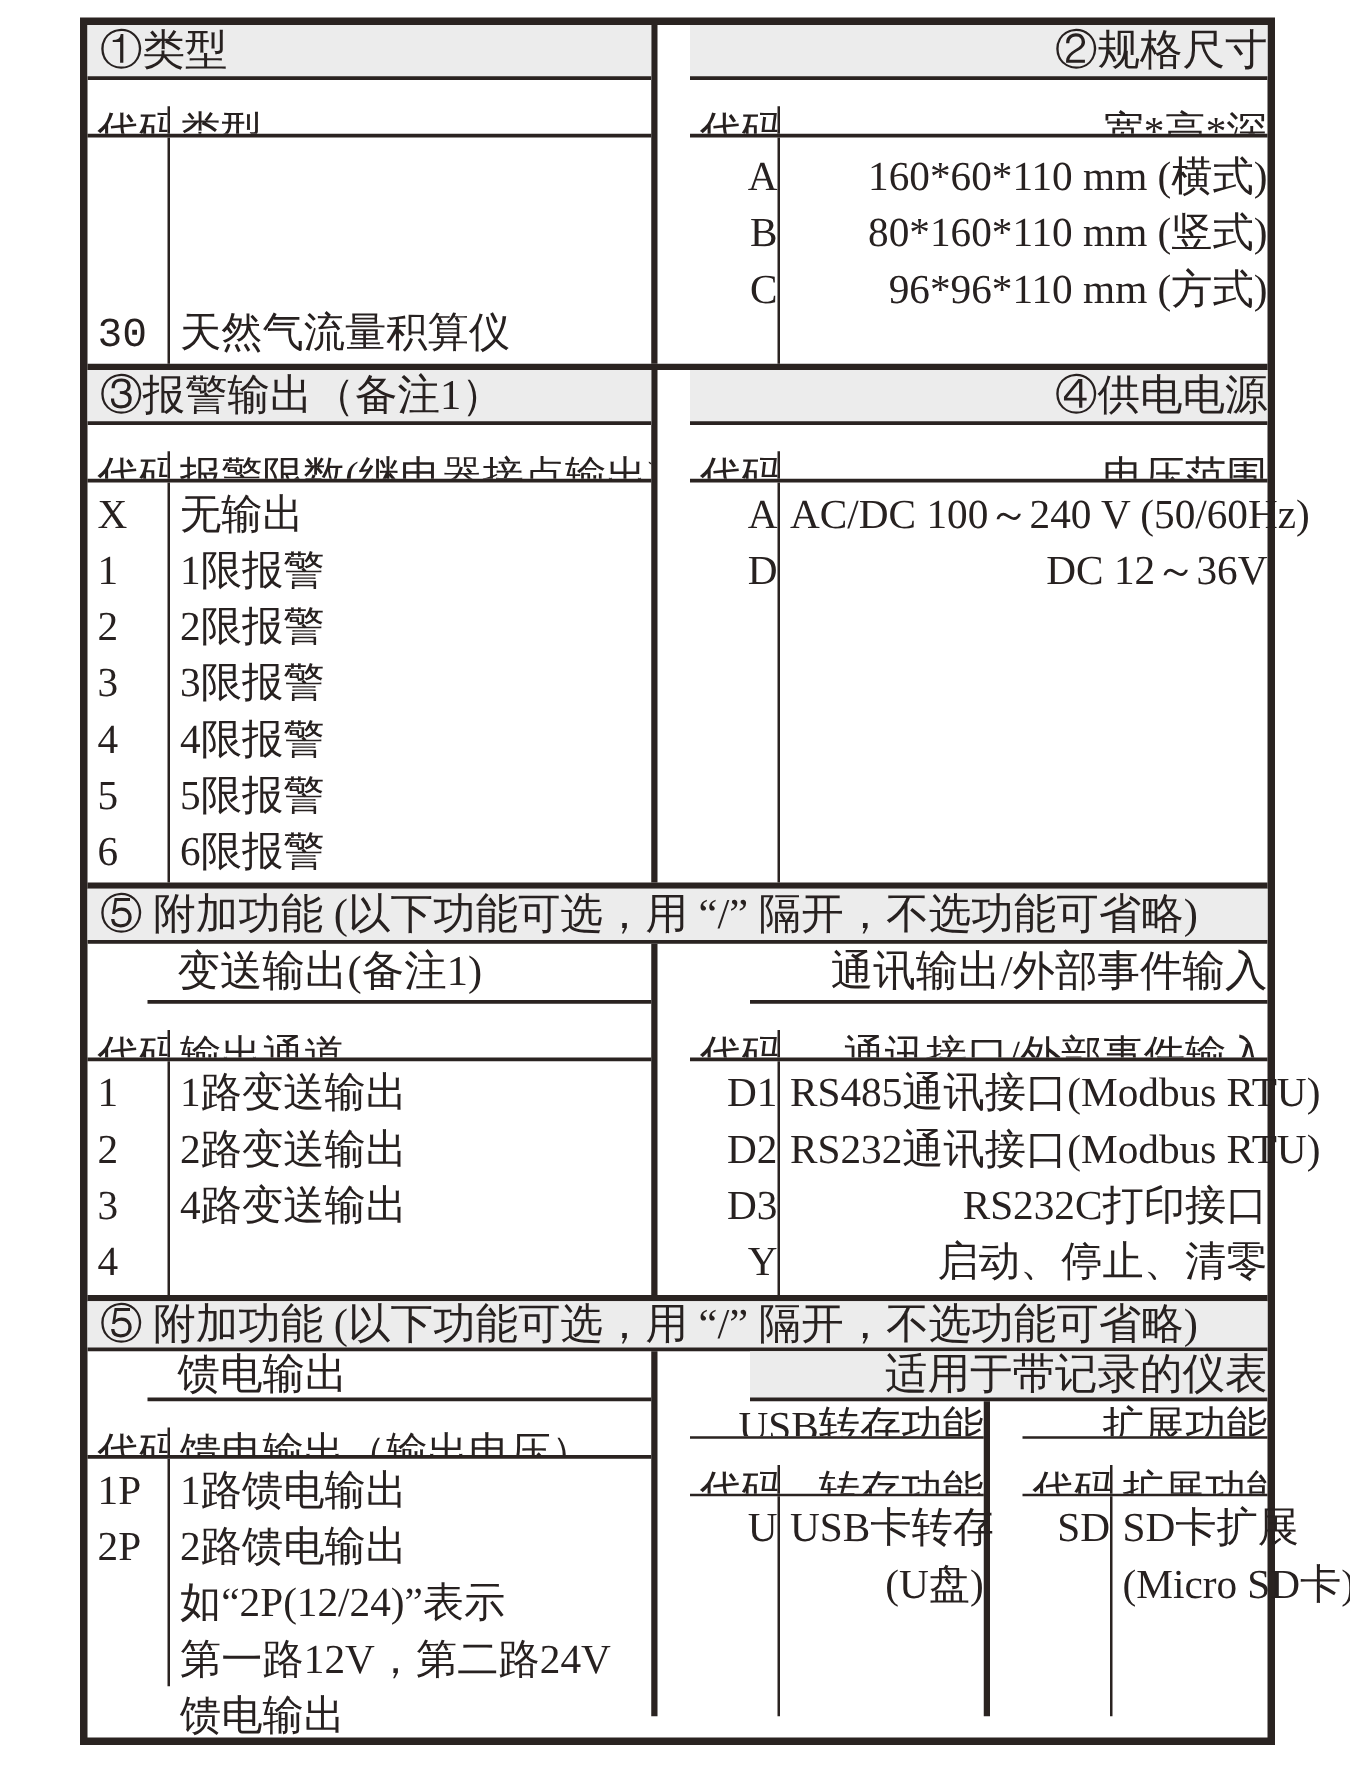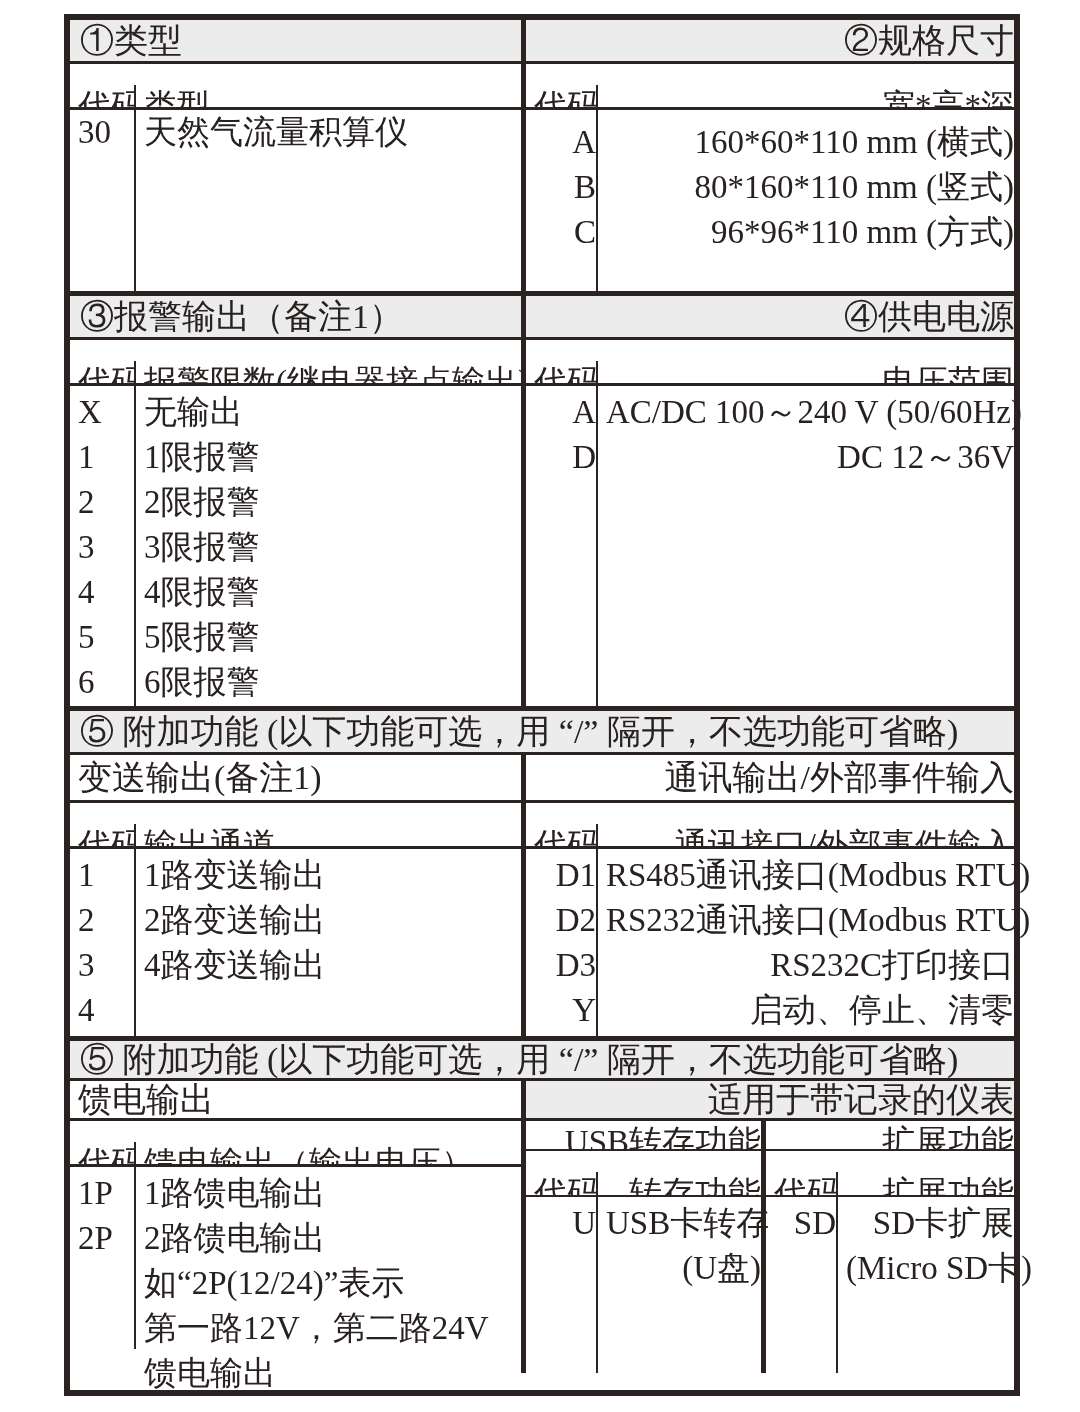--- a/index.html
+++ b/index.html
@@ -8,45 +8,45 @@
     --hbg:#ececec;       
   }
   *{box-sizing:border-box;margin:0;padding:0;}
   html,body{width:1080px;height:1412px;background:#ffffff;overflow:hidden;}
   body{font-family:"Liberation Serif","DejaVu Serif",serif;color:var(--txt);}
   .tbl{
     position:absolute;left:64px;top:14px;width:956px;height:1382px;
     border:6px solid var(--bc);background:#fff;
   }
   .blk + .blk{border-top:5px solid var(--bc);}
-  .split{display:flex;}
+  .split{display:flex;gap:26px;}
   .lh{width:456px;border-right:5px solid var(--bc);}
   .rh{flex:1;min-width:0;text-align:right;}
   .ghead{
     height:44px;line-height:41px;background:var(--hbg);
     border-bottom:3px solid var(--bc);
     padding-left:10px;font-size:34px;white-space:nowrap;overflow:hidden;
   }
   .ghead.short{height:40px;line-height:37px;}
   .subhead{
     height:48px;line-height:45px;border-bottom:3px solid var(--bc);
-    padding-left:8px;font-size:34px;white-space:nowrap;overflow:hidden;
+    padding-left:24px;font-size:34px;white-space:nowrap;overflow:hidden;margin-left:48px;
   }
   .subhead.gray{background:var(--hbg);}
   .subhead.short{height:40px;line-height:37px;}
   .row{display:flex;}
   .chead{height:46px;border-bottom:3px solid var(--bc);font-size:33px;}
   .chead > div{line-height:43px;white-space:nowrap;overflow:hidden;margin-top:21px;}
   .codecol{width:66px;border-right:2px solid var(--bc);padding-left:8px;flex-shrink:0;}
   .rh .codecol, .codecol.wide{width:72px;}
   .desc{flex:1;min-width:0;padding-left:8px;}
   .content{display:flex;font-size:33px;}
   .content .codecol,.content .desc{padding-top:4px;}
   .content.vcenter .codecol,.content.vcenter .desc{
-    display:flex;flex-direction:column;justify-content:flex-start;padding-top:0;
+    display:flex;flex-direction:column;justify-content:flex-end;padding-top:16px;font-family:Liberation Mono, monospace;
   }
   .line{height:45px;line-height:45px;white-space:nowrap;}
   .h-b1{height:181px;}
   .h-b1 .codecol,.h-b1 .desc{padding-top:10px;}
   .h-b2{height:320px;}
   .h-b3{height:187px;}
   .h-b4l{height:182px;}
   .h-b4r{height:176px;}
   .minihead{
     height:30px;line-height:43px;border-bottom:2px solid var(--bc);

